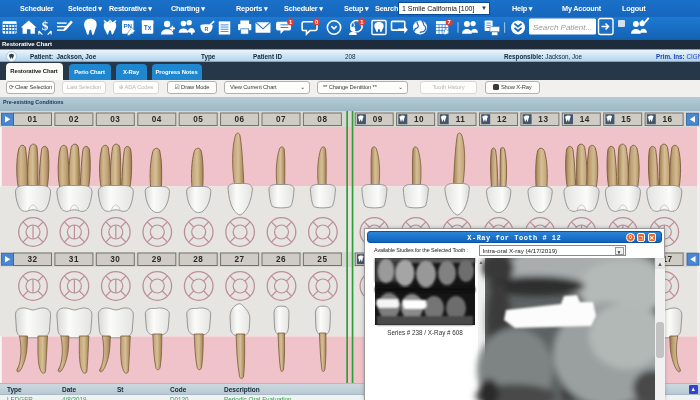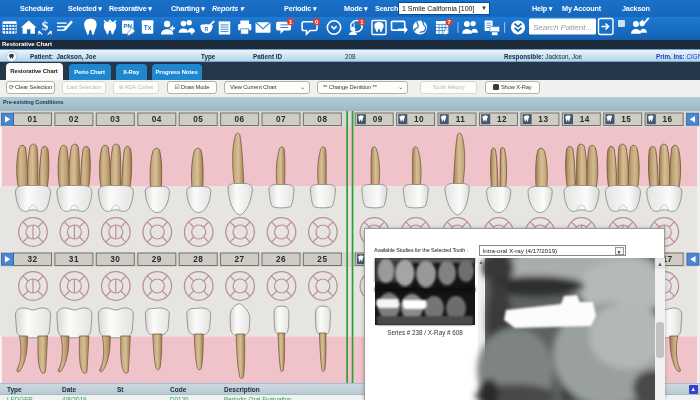--- a/index.html
+++ b/index.html
@@ -3,27 +3,27 @@
 *{margin:0;padding:0;box-sizing:border-box;}
 html,body{width:700px;height:400px;overflow:hidden;font-family:"Liberation Sans",sans-serif;background:#fff;position:relative;}
 .abs{position:absolute;}
 </style></head><body>
 <div class="abs" style="left:0;top:0;width:700px;height:25px;background:linear-gradient(#1a70c8,#1463b8);">
 <div class="abs" style="top:4px;width:700px;height:10px;color:#fff;font-size:7.3px;font-weight:bold;letter-spacing:-0.2px;white-space:nowrap;">
 <span class="abs" style="left:20px;">Scheduler</span>
 <span class="abs" style="left:68px;">Selected ▾</span>
 <span class="abs" style="left:109px;">Restorative ▾</span>
 <span class="abs" style="left:171px;">Charting ▾</span>
-<span class="abs" style="left:212px;font-style:italic;">Reports ▾</span>
-<span class="abs" style="left:284px;">Periodic ▾</span>
-<span class="abs" style="left:344px;">Mode ▾</span>
+<span class="abs" style="left:236px;">Reports ▾</span>
+<span class="abs" style="left:284px;">Scheduler ▾</span>
+<span class="abs" style="left:344px;">Setup ▾</span>
 <span class="abs" style="left:375px;">Search</span>
-<span class="abs" style="left:520px;padding-left:12px;">Help ▾</span>
+<span class="abs" style="left:500px;padding-left:12px;">Help ▾</span>
 <span class="abs" style="left:562px;text-align:center;">My Account</span>
-<span class="abs" style="left:622px;">Jackson</span>
+<span class="abs" style="left:622px;">Logout</span>
 </div>
 <div class="abs" style="left:398px;top:2px;width:92px;height:13px;background:#fff;border:1px solid #0a4a90;font-size:7px;color:#111;line-height:11px;padding-left:3px;white-space:nowrap;">1 Smile California [100]<span style="position:absolute;right:2px;top:0px;color:#333;font-size:6px;">▼</span></div>
 </div>
 <svg class="abs" style="left:0;top:17px;" width="700" height="23" viewBox="0 0 700 23">
     <rect width="700" height="23" fill="url(#tbg)"></rect>
     <defs>
       <linearGradient id="tbg" x1="0" y1="0" x2="0" y2="1">
         <stop offset="0" stop-color="#1e7ad2"></stop>
         <stop offset="0.85" stop-color="#1565b8"></stop>
         <stop offset="1" stop-color="#1160ae"></stop>
@@ -532,20 +532,28 @@
 </div>
 <div class="abs" style="left:689px;top:2.5px;width:8.5px;height:9px;background:#3443cb;border-radius:1px;text-align:center;color:#fff;font-size:6px;line-height:9px;">▲</div>
 <div class="abs" style="left:0;top:13px;width:700px;height:7px;background:#f0f3f4;">
 <span class="abs" style="left:7px;top:0px;font-size:6.3px;color:#33a04e;">LEDGER</span>
 <span class="abs" style="left:62px;top:0px;font-size:6.3px;color:#33a04e;">4/8/2019</span>
 <span class="abs" style="left:170px;top:0px;font-size:6.3px;color:#33a04e;">D0120</span>
 <span class="abs" style="left:224px;top:0px;font-size:6.3px;color:#33a04e;">Periodic Oral Evaluation</span>
 </div>
 </div>
 <div class="abs" style="left:364px;top:228px;width:300.5px;height:172px;background:#fff;border:1px solid #9a9a9a;border-bottom:none;box-shadow:0 0 4px rgba(0,0,0,0.25);">
+<div class="abs" style="left:1.5px;top:1.5px;width:295.5px;height:12.5px;background:linear-gradient(#2b83d8,#0f64be);border-radius:3px;border:1px solid #0a54a4;">
+<div style="text-align:center;color:#fff;font-size:7px;font-weight:bold;font-family:'Liberation Mono',monospace;line-height:12px;letter-spacing:0.5px;">X-Ray for Tooth # 12</div>
+<div class="abs" style="right:26.5px;top:1.8px;width:8.5px;height:8.5px;background:#e8672f;border-radius:50%;border:1px solid #fff;">
+        <div style="width:3.5px;height:3.5px;border:1.2px solid #fff;border-radius:50%;margin:1.2px auto;"></div>
+      </div>
+<div class="abs" style="right:16px;top:1.8px;width:8.5px;height:8.5px;background:#e8672f;border-radius:2px;border:1px solid #fff;color:#fff;font-size:5px;text-align:center;line-height:8px;">❐</div>
+<div class="abs" style="right:5px;top:1.8px;width:8.5px;height:8.5px;background:#e8672f;border-radius:2px;border:1px solid #fff;color:#fff;font-size:6px;font-weight:bold;text-align:center;line-height:8px;">✕</div>
+</div>
 <div class="abs" style="left:9px;top:18px;font-size:5.4px;letter-spacing:-0.1px;color:#222;white-space:nowrap;">Available Studies for the Selected Tooth :</div>
 <div class="abs" style="left:113.5px;top:15.5px;width:147px;height:11px;border:1px solid #888;background:#fff;font-size:6.2px;white-space:nowrap;color:#222;line-height:10px;padding-left:3px;">Intra-oral X-ray (4/17/2019)<span class="abs" style="right:1px;top:1px;width:9px;height:8px;border:1px solid #999;background:#f2f2f2;text-align:center;font-size:5px;line-height:8px;color:#333;">▼</span></div>
 <svg class="abs" style="left:0;top:29px;" width="300" height="143" viewBox="0 0 300 143">
  <defs>
   <filter id="bl1" x="-30%" y="-30%" width="160%" height="160%">
           <feGaussianBlur stdDeviation="1.1"></feGaussianBlur>
         </filter>
   <filter id="bl2" x="-30%" y="-30%" width="160%" height="160%">
           <feGaussianBlur stdDeviation="3.2"></feGaussianBlur>
         </filter>

